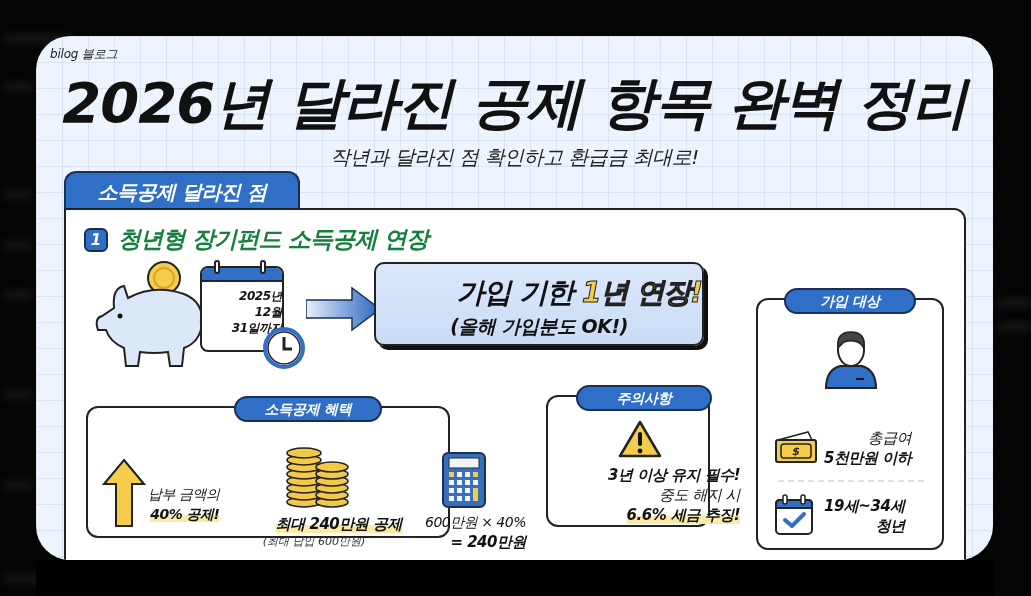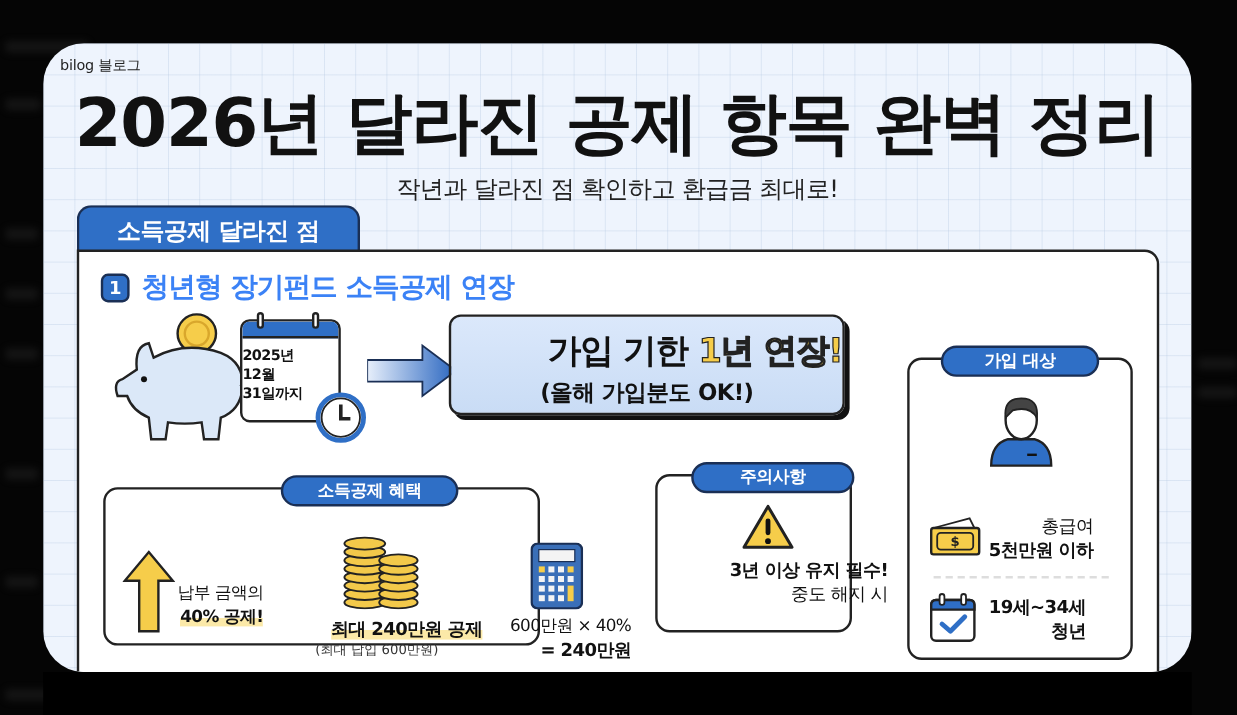--- a/index.html
+++ b/index.html
@@ -9,45 +9,46 @@
   .blur-line { position: absolute; height: 10px; background: #1a1a1a; border-radius: 4px; filter: blur(3px); opacity: .7; }
 
   .card {
     position: absolute; left: 36px; top: 36px; width: 957px; height: 524px;
     border-radius: 34px 34px 34px 34px; overflow: hidden;
     background-color: #eef4fd;
     background-image:
       linear-gradient(rgba(180,200,225,.35) 1px, transparent 1px),
       linear-gradient(90deg, rgba(180,200,225,.35) 1px, transparent 1px);
     background-size: 26px 26px;
+    font-style: italic;
   }
   .card-bottom-mask { position: absolute; left: 36px; top: 560px; width: 957px; height: 36px; background: #000; }
 
   .blog-label { position: absolute; left: 14px; top: 10px; font-size: 12px; color: #222; letter-spacing: -.2px; }
 
   .title { position: absolute; left: 0; width: 957px; top: 30px; text-align: center; font-size: 56px; font-weight: 900; color: #111; letter-spacing: -1px; font-family: "DejaVu Sans", sans-serif; }
   .subtitle { position: absolute; left: 0; width: 957px; top: 92px; text-align: center; font-size: 20px; color: #222; letter-spacing: -.5px; margin-top: 16px; }
 
   .section-tab {
     position: absolute; left: 28px; top: 135px; width: 236px; height: 40px;
     background: #2f6fc6; border: 2px solid #1a2f55; border-bottom: none; border-radius: 12px 12px 0 0;
     color: #fff; font-size: 20px; font-weight: bold; text-align: center; line-height: 38px; letter-spacing: -.5px;
   }
   .panel {
     position: absolute; left: 28px; top: 172px; width: 902px; height: 380px;
     background: #fff; border: 2px solid #222; border-radius: 0 12px 0 0;
   }
   .panel-heading { position: absolute; left: 18px; top: 14px; display: flex; align-items: center; gap: 10px; }
   .num-badge { width: 24px; height: 24px; background: #2f6fc6; border: 2px solid #1a2f55; border-radius: 6px; color: #fff; font-weight: bold; font-size: 15px; text-align: center; line-height: 20px; }
-  .panel-heading-text { font-size: 23px; font-weight: bold; color: #3b82f6; letter-spacing: -.8px; }
+  .panel-heading-text { font-size: 23px; font-weight: bold; color: #15803d; letter-spacing: -.8px; }
 
   .piggy { position: absolute; left: 28px; top: 48px; }
   .cal-date { position: absolute; left: 134px; top: 56px; width: 84px; height: 86px; border: 2px solid #222; border-radius: 8px; background: #fff; overflow: hidden; }
   .cal-date-top { height: 14px; background: #2f6fc6; border-bottom: 2px solid #222; }
-  .cal-date-text { font-size: 12px; font-weight: bold; color: #111; text-align: left; line-height: 16px; padding-top: 6px; letter-spacing: -.5px; }
+  .cal-date-text { font-size: 12px; font-weight: bold; color: #111; text-align: right; line-height: 16px; padding-top: 6px; letter-spacing: -.5px; }
   .cal-ring { position: absolute; top: 50px; width: 6px; height: 14px; border: 2px solid #222; background: #fff; border-radius: 3px; }
   .clock { position: absolute; left: 196px; top: 116px; }
 
   .arrow-big { position: absolute; left: 240px; top: 76px; }
 
   .promo-box {
     position: absolute; left: 308px; top: 52px; width: 330px; height: 84px;
     background: linear-gradient(#dbe8fb, #c9dcf5); border: 2px solid #222; border-radius: 10px;
     box-shadow: 4px 4px 0 #111;
   }
@@ -206,20 +207,21 @@
     <div class="sub-box warn-box">
       <div class="pill-label" style="left:28px;width:136px;">주의사항</div>
       <svg style="position:absolute;left:70px;top:22px;" width="44" height="40" viewBox="0 0 44 40">
         <path d="M22 3 L42 37 L2 37 Z" fill="#f6cd4a" stroke="#222" stroke-width="2.5" stroke-linejoin="round"></path>
         <rect x="20" y="13" width="4" height="14" rx="2" fill="#111"></rect>
         <circle cx="22" cy="32" r="2.4" fill="#111"></circle>
       </svg>
       <div style="position:absolute;left:0;width:192px;top:68px;text-align:center;">
         <div class="txt txt-b" style="font-size:15px;">3년 이상 유지 필수!</div>
         <div class="txt" style="font-size:15px;">중도 해지 시</div>
+        <div class="txt txt-b" style="font-size:15px;"><span class="hl-bg">6.6% 세금 추징!</span></div>
       </div>
     </div>
 
     <div class="sub-box target-box">
       <div class="pill-label" style="left:26px;width:132px;">가입 대상</div>
       <svg style="position:absolute;left:64px;top:28px;" width="58" height="62" viewBox="0 0 58 62">
         <path d="M4 60 Q4 42 18 38 L40 38 Q54 42 54 60 Z" fill="#2f6fc6" stroke="#222" stroke-width="2"></path>
         <ellipse cx="29" cy="22" rx="13" ry="16" fill="#fff" stroke="#222" stroke-width="2"></ellipse>
         <path d="M16 20 Q14 4 29 4 Q44 4 42 20 Q36 10 22 14 Z" fill="#444" stroke="#222" stroke-width="1.5"></path>
         <rect x="34" y="50" width="8" height="2" fill="#111"></rect>

